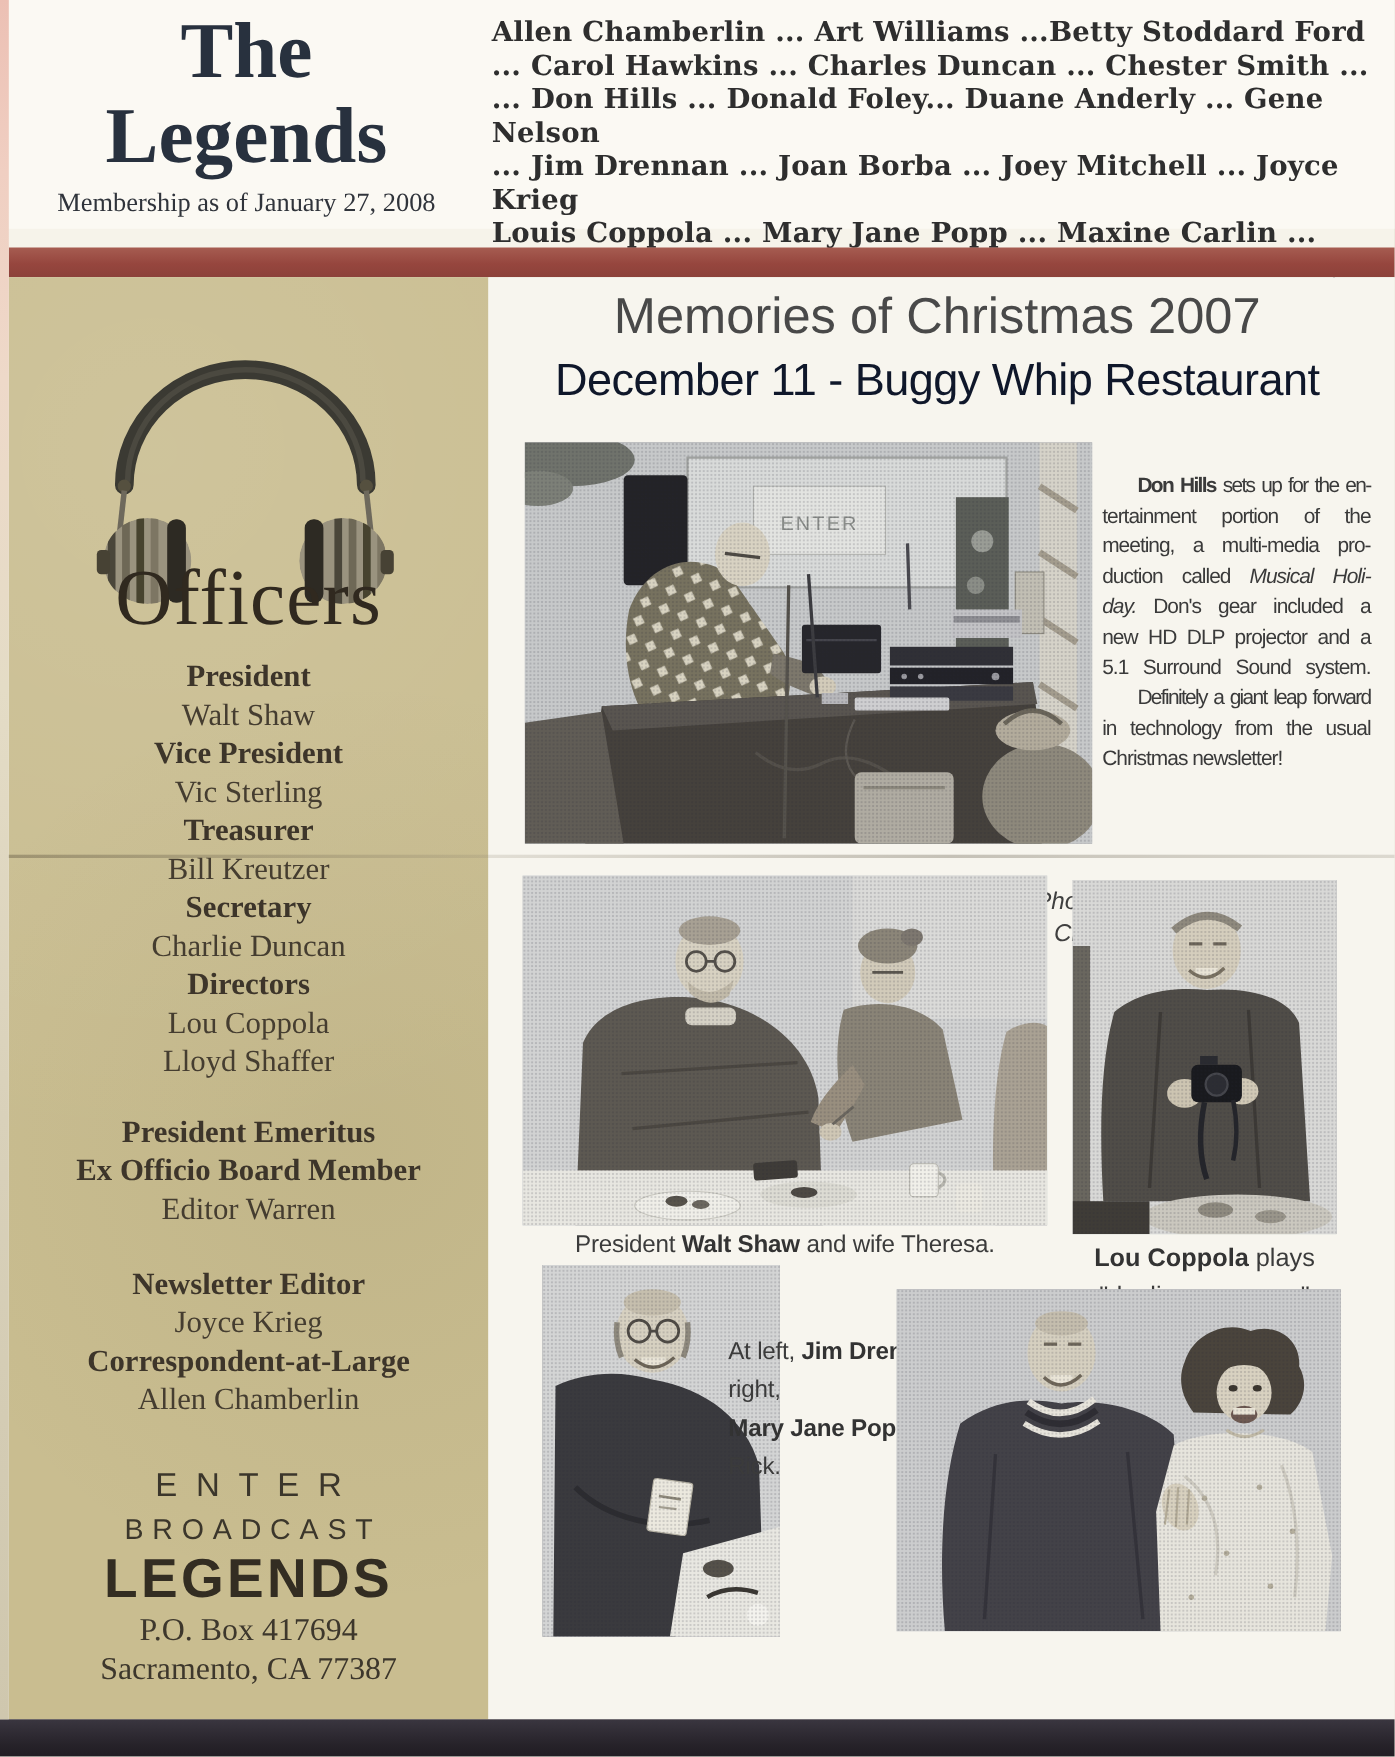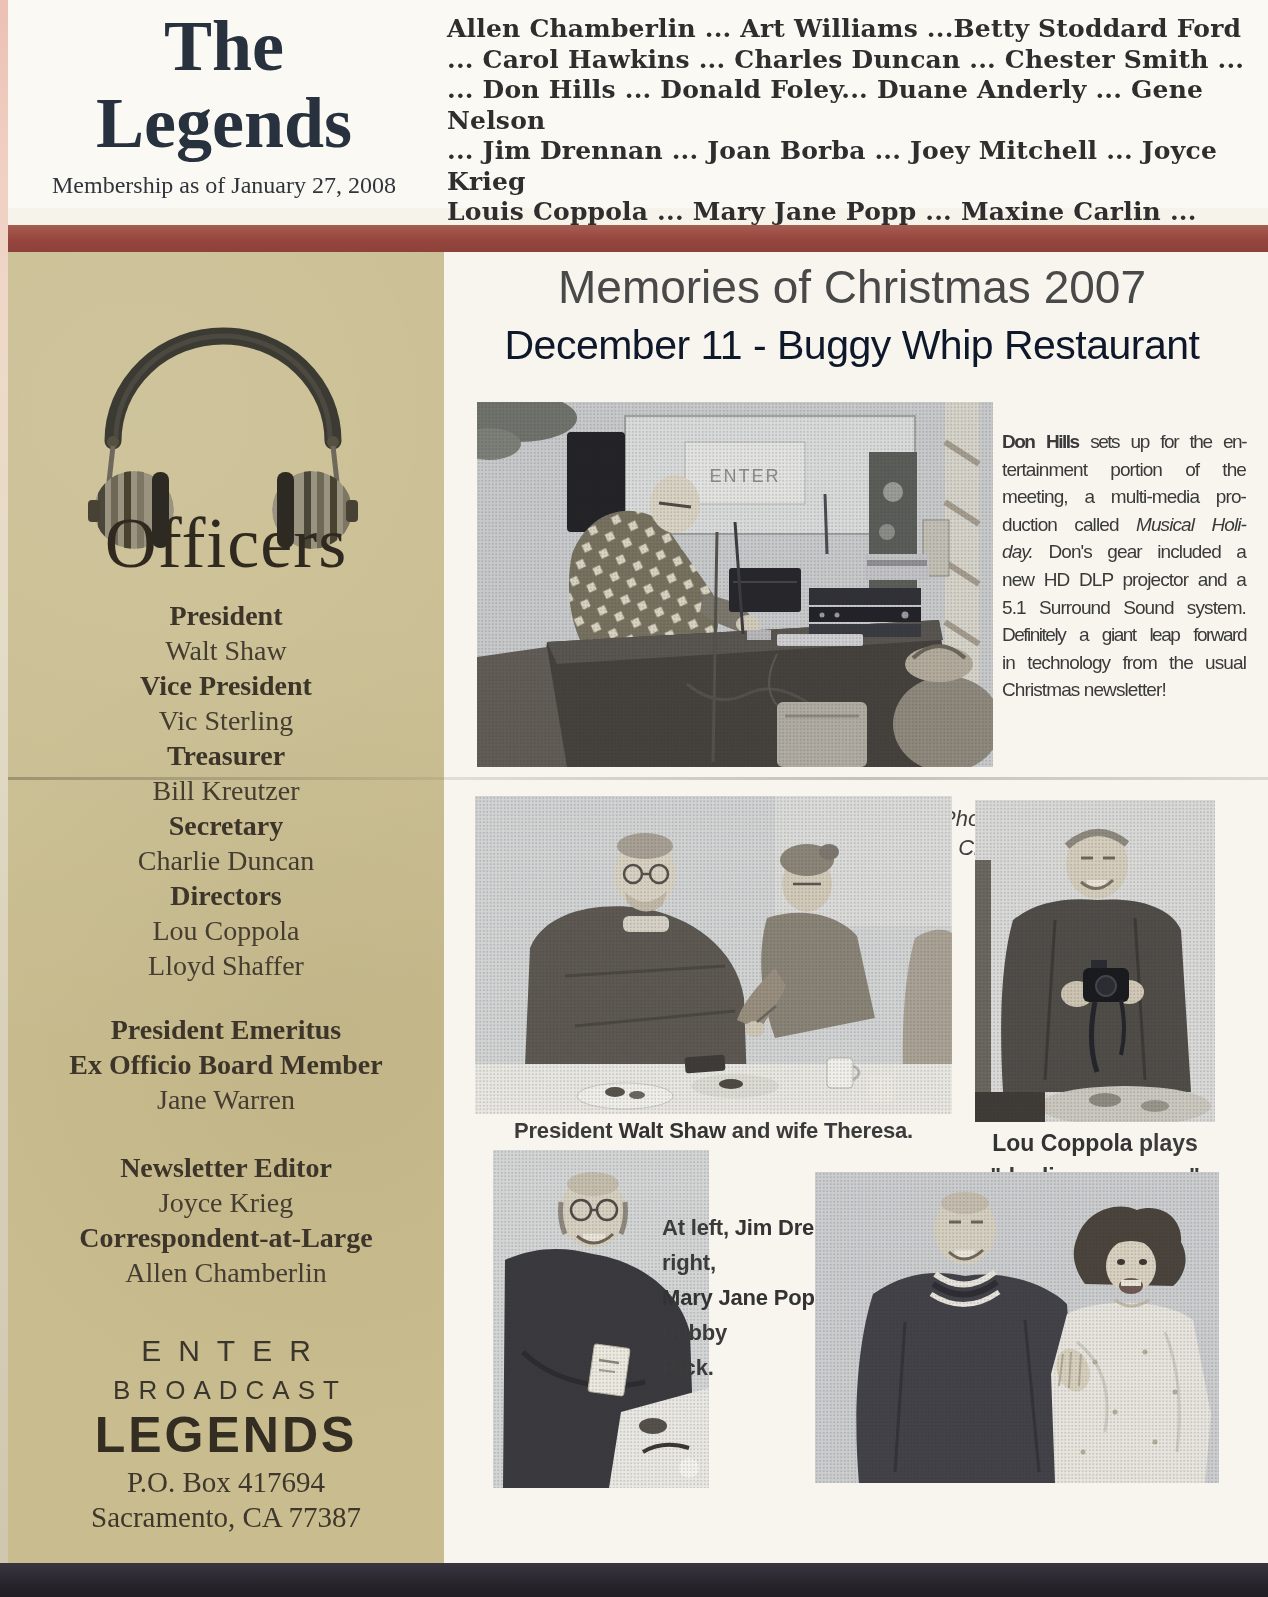--- a/index.html
+++ b/index.html
@@ -67,26 +67,26 @@
   #photo1{left:477px;top:402px;width:516px;height:365px;}
   #photo2{left:475px;top:796px;width:477px;height:318px;}
   #photo3{left:975px;top:800px;width:240px;height:322px;}
   #photo4{left:493px;top:1150px;width:216px;height:338px;}
   #photo5{left:815px;top:1172px;width:404px;height:311px;}
 
   .article{position:absolute;left:1002px;top:428px;width:244px;
     font-size:19px;line-height:27.6px;letter-spacing:-0.9px;color:#3a3a3a;}
   .jline{text-align:justify;text-align-last:justify;white-space:nowrap;}
   .jlast{text-align-last:left;}
-  .tight{letter-spacing:-1.5px;}
+  .tight{letter-spacing:-1.5px;margin-left:32px;}
 
   .credit{position:absolute;left:878px;top:804px;width:224px;text-align:center;
     font-style:italic;font-size:22px;line-height:29px;color:#3f3f3f;}
 
-  .caption{position:absolute;color:#3b3b3b;font-weight:bold;}
+  .caption{position:absolute;color:#3b3b3b;}
   .caption b{color:#333;}
   .caption-walt{left:475px;top:1118px;width:477px;text-align:center;font-size:22px;letter-spacing:-0.2px;}
   .caption-lou{left:953px;top:1126px;width:284px;text-align:center;font-size:23px;line-height:34px;}
   .caption-bottom{left:662px;top:1210px;width:276px;font-size:22px;line-height:35px;letter-spacing:-0.2px;}
 
   .footer-bar{position:absolute;left:0;top:1563px;width:1268px;height:34px;
     background:linear-gradient(180deg,#3a3640,#262229 70%,#211d24);}
 </style>
 </head>
 <body>
@@ -157,21 +157,21 @@
       <div class="role">Secretary</div>
       <div>Charlie Duncan</div>
       <div class="role">Directors</div>
       <div>Lou Coppola</div>
       <div>Lloyd Shaffer</div>
     </div>
 
     <div class="side-list emeritus">
       <div class="role">President Emeritus</div>
       <div class="role">Ex Officio Board Member</div>
-      <div>Jane Warren</div>
+      <div>Editor Warren</div>
     </div>
 
     <div class="side-list editor">
       <div class="role">Newsletter Editor</div>
       <div>Joyce Krieg</div>
       <div class="role">Correspondent-at-Large</div>
       <div>Allen Chamberlin</div>
     </div>
 
     <div class="org">

